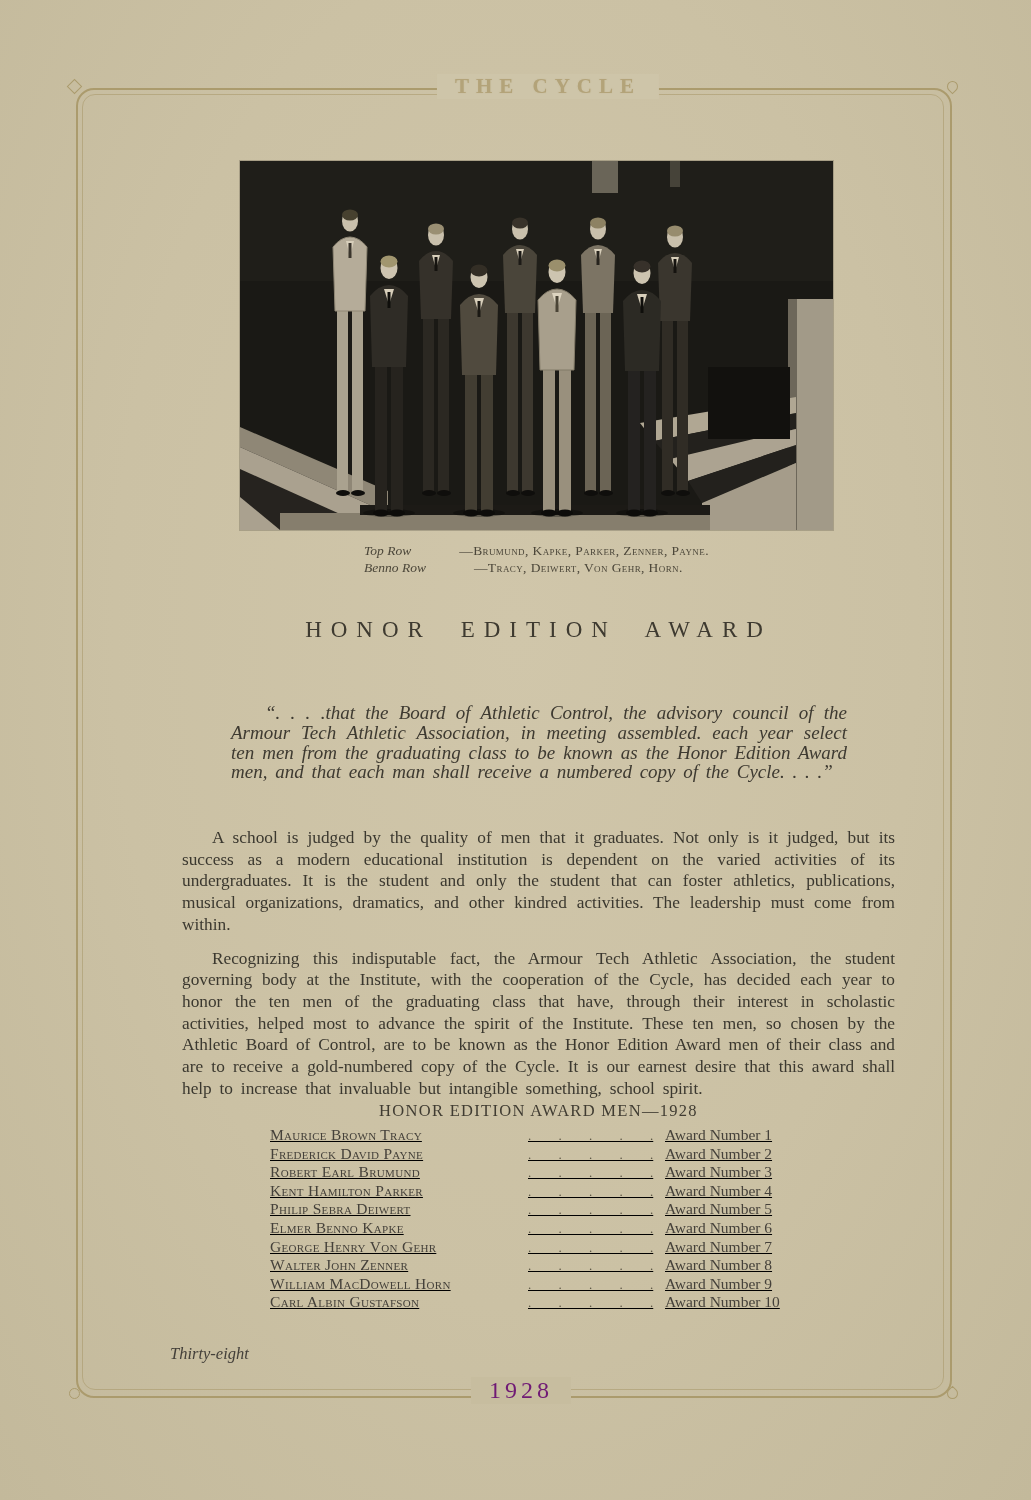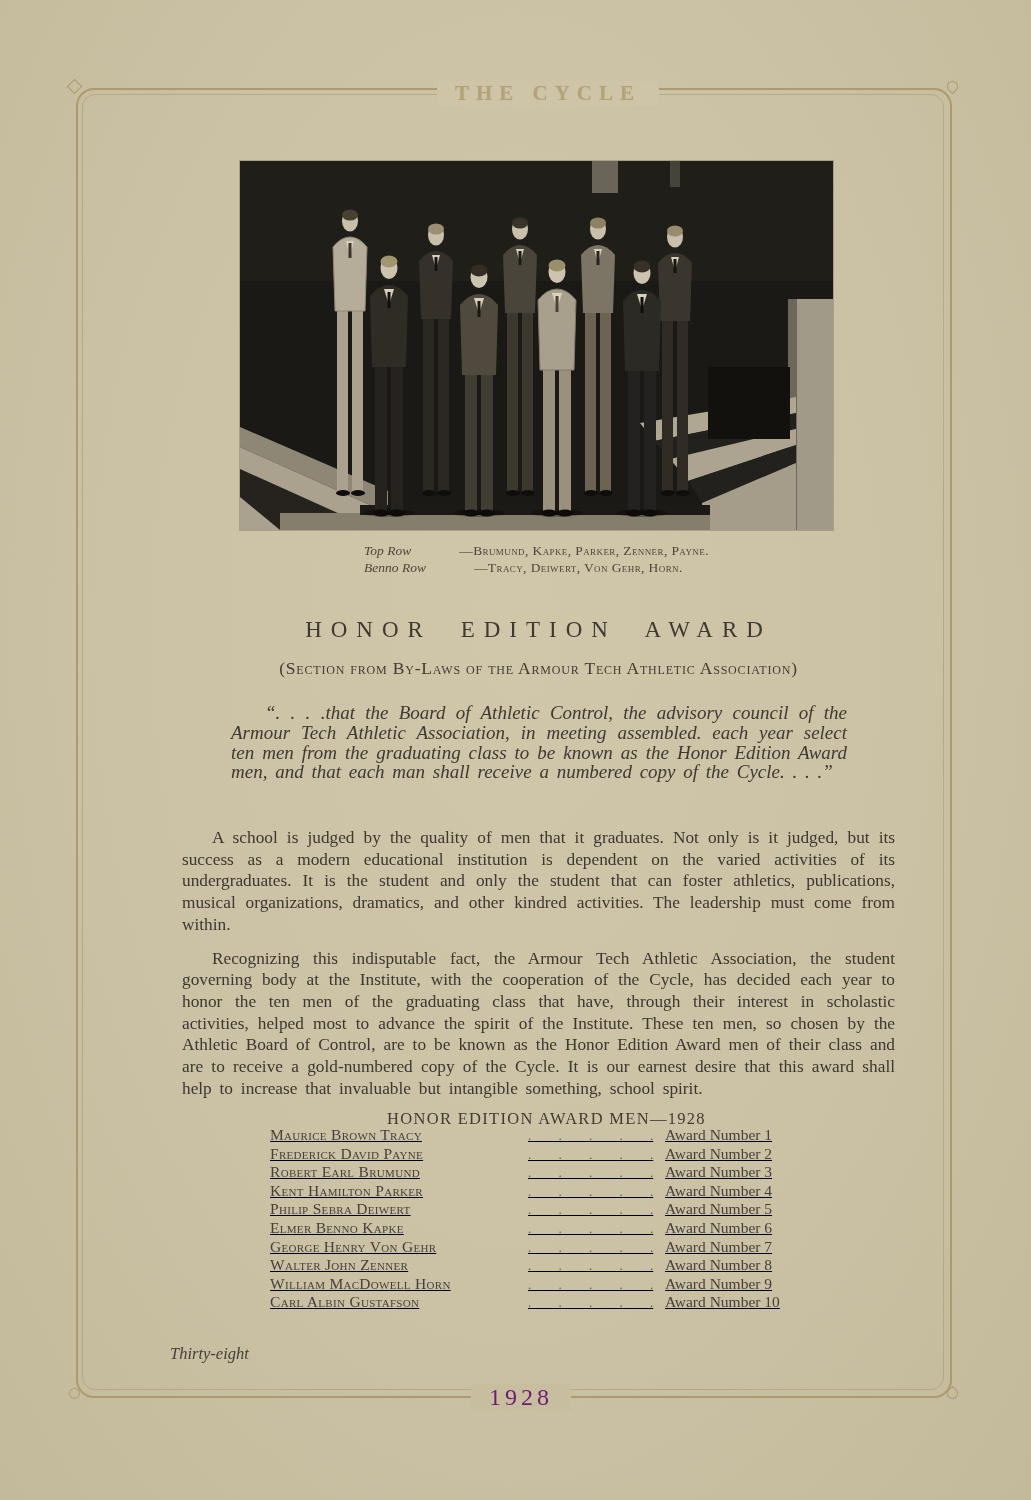--- a/index.html
+++ b/index.html
@@ -12,21 +12,21 @@
          border:2px solid #ab9b6d;border-radius:18px;}
   .frame-inner{position:absolute;left:82px;top:94px;width:860px;height:1294px;
          border:1px solid rgba(171,155,109,.62);border-radius:13px;}
   .corner{position:absolute;width:9px;height:9px;border:1.5px solid #ab9b6d;}
   .corner.tl{left:69px;top:81px;transform:rotate(45deg);}
   .corner.tr{left:947px;top:81px;transform:rotate(45deg);border-radius:50% 50% 0 50%;}
   .corner.bl{left:69px;top:1388px;border-radius:50%;}
   .corner.br{left:947px;top:1388px;transform:rotate(45deg);border-radius:0 50% 50% 50%;}
 
   
-  .band{position:absolute;transform:translateX(-50%);padding:0 18px;white-space:nowrap;margin-top:7px;}
+  .band{position:absolute;transform:translateX(-50%);padding:0 18px;white-space:nowrap;}
   .band.top{left:548px;top:74px;background:#cec5a9;}
   .band.top span{font-size:21px;letter-spacing:7px;font-weight:bold;color:#b3a379;
                  text-shadow:0 0 1px rgba(179,163,121,.5);}
   .band.bottom{left:521px;top:1377px;background:#c7bd9f;}
   .band.bottom span{font-size:24px;letter-spacing:4px;font-weight:normal;color:#701a75;}
 
   
   figure.photo{position:absolute;left:240px;top:161px;width:593px;height:369px;margin:0;
                box-shadow:0 0 0 1px rgba(60,55,45,.25);}
   figure.photo svg{display:block;}
@@ -42,21 +42,21 @@
          font-variant:small-caps;font-weight:normal;font-size:17.5px;letter-spacing:.8px;color:#413d33;}
 
   blockquote.bylaw{position:absolute;left:231px;top:703px;width:616px;margin:0;
          font-style:italic;font-size:19px;line-height:19.8px;text-align:justify;
          text-indent:34px;color:#3e3a31;word-spacing:3px;}
 
   .body-copy{position:absolute;left:170px;top:815px;width:737px;font-size:17.3px;
          line-height:21.7px;text-align:justify;color:#3b382f;word-spacing:3.5px;}
   .body-copy p{margin:12px;text-indent:30px;}
 
-  .list-head{position:absolute;left:170px;top:1101px;width:737px;margin:8px;text-align:center;
+  .list-head{position:absolute;left:170px;top:1101px;width:737px;margin:0;text-align:center;
          font-weight:normal;font-size:16.5px;letter-spacing:1.3px;color:#403c32;}
   .rows{position:absolute;left:270px;top:1126px;width:547px;}
   .row{display:flex;align-items:baseline;height:18.6px;text-decoration:underline;}
   .row .name{width:258px;font-variant:small-caps;font-size:15.5px;letter-spacing:.3px;
          color:#45413a;line-height:18.6px;white-space:nowrap;}
   .row .leader{flex:1;font-size:13px;color:#5b5544;white-space:pre;overflow:hidden;
          word-spacing:24px;line-height:18.6px;}
   .row .award{width:152px;font-size:15.5px;color:#45413a;line-height:18.6px;white-space:nowrap;}
 
   .folio{position:absolute;left:170px;top:1344px;font-style:italic;font-size:16.5px;color:#44403a;}
@@ -213,21 +213,20 @@
   </figure>
 
   <div class="caption">
     <div class="inner">
       <div><span class="cap-label">Top Row</span><span class="cap-names">—Brumund, Kapke, Parker, Zenner, Payne.</span></div>
       <div><span class="cap-label">Benno Row</span><span class="cap-names">—Tracy, Deiwert, Von Gehr, Horn.</span></div>
     </div>
   </div>
 
   <h2 class="title">HONOR EDITION AWARD</h2>
-  <h3 class="subtitle">(Section from By-Laws of the Armour Tech Athletic Association)</h3>
 
   <blockquote class="bylaw">“. . . .that the Board of Athletic Control, the advisory council of the Armour Tech Athletic Association, in meeting assembled. each year select ten men from the graduating class to be known as the Honor Edition Award men, and that each man shall receive a numbered copy of the Cycle. . . .”</blockquote>
 
   <div class="body-copy">
     <p>A school is judged by the quality of men that it graduates.  Not only is it judged, but its success as a modern educational institution is dependent on the varied activities of its undergraduates.  It is the student and only the student that can foster athletics, publications, musical organizations, dramatics, and other kindred activities.  The leadership must come from within.</p>
     <p>Recognizing this indisputable fact, the Armour Tech Athletic Association, the student governing body at the Institute, with the cooperation of the Cycle, has decided each year to honor the ten men of the graduating class that have, through their interest in scholastic activities, helped most to advance the spirit of the Institute.  These ten men, so chosen by the Athletic Board of Control, are to be known as the Honor Edition Award men of their class and are to receive a gold-numbered copy of the Cycle.  It is our earnest desire that this award shall help to increase that invaluable but intangible something, school spirit.</p>
   </div>
 
   <h4 class="list-head">HONOR EDITION AWARD MEN—1928</h4>
 

